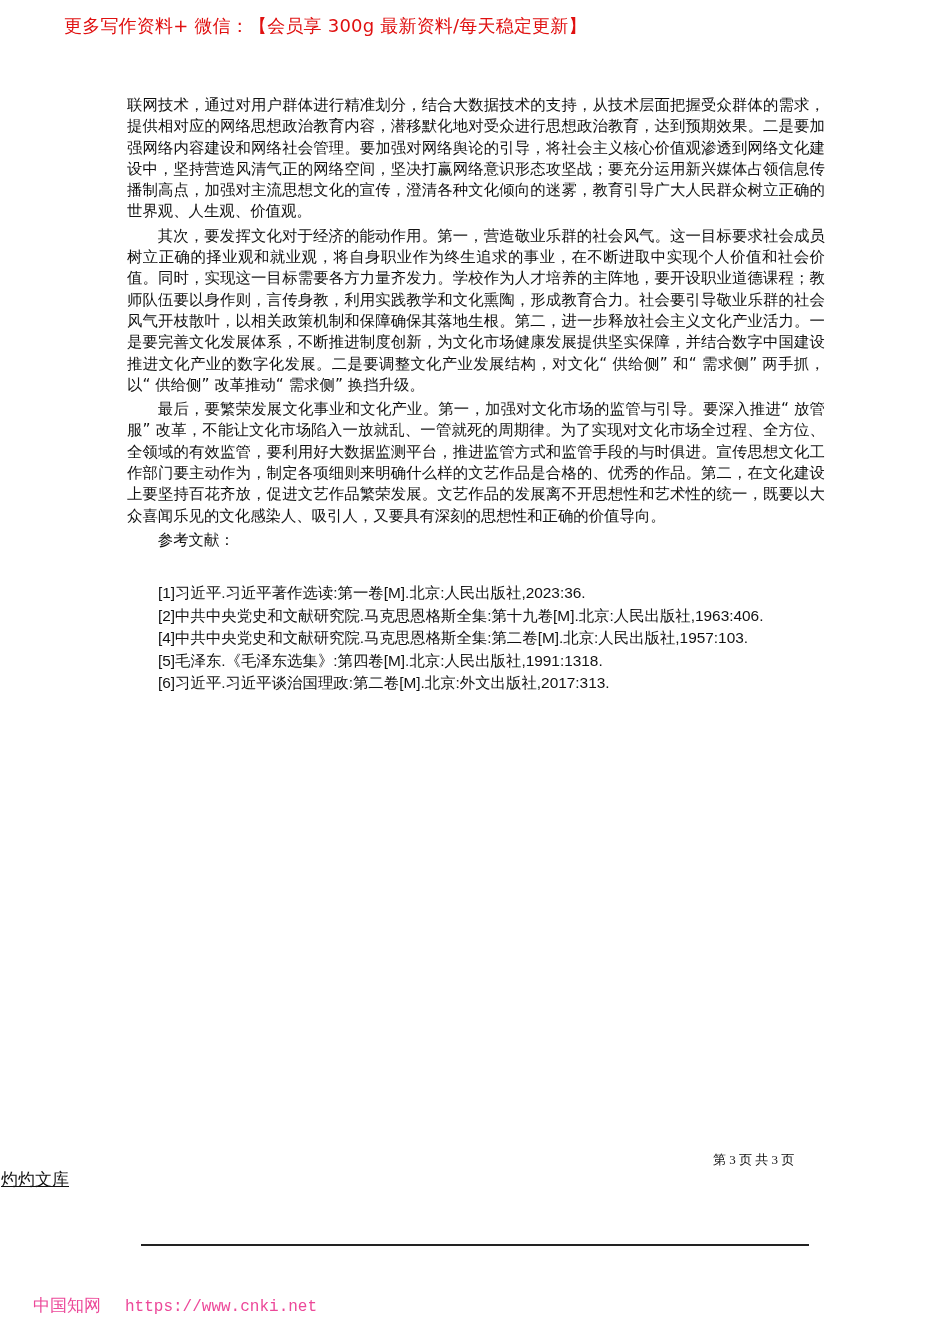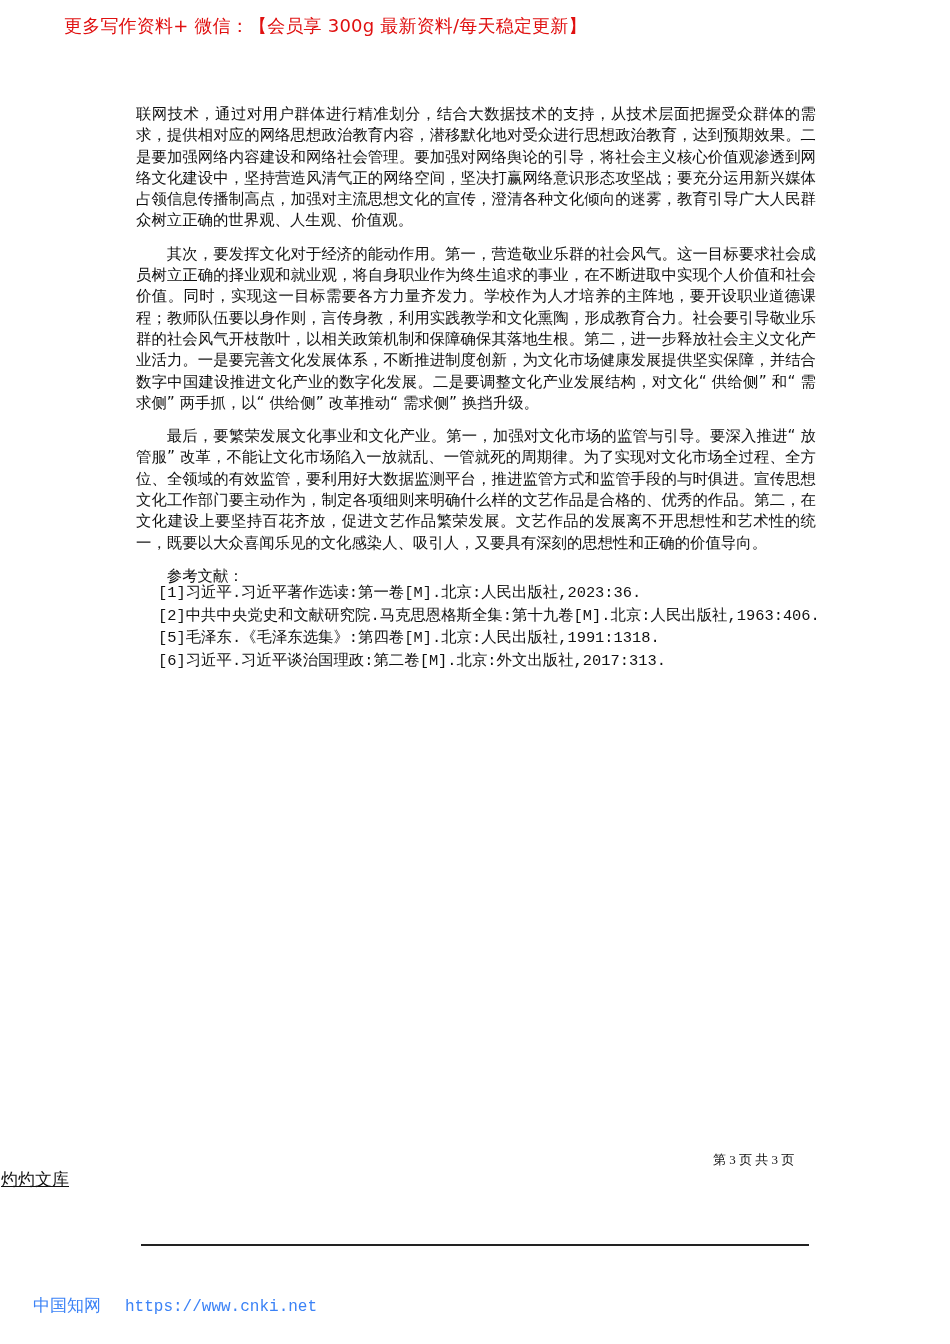--- a/index.html
+++ b/index.html
@@ -2,48 +2,49 @@
 <html><head>
 <meta charset="utf-8">
 <style>
   html, body { margin: 0; padding: 0; background: #ffffff; }
   body { width: 950px; height: 1344px; position: relative; overflow: hidden;
          font-family: "DejaVu Sans", "Liberation Sans", sans-serif; color: #111; }
   .banner { position: absolute; left: 64px; top: 14px; font-size: 18px; color: #e01010;
             font-family: "DejaVu Sans", sans-serif; letter-spacing: 0.2px; white-space: nowrap; text-align: center; }
   .body-text { position: absolute; left: 124px; top: 92px; width: 704px; font-size: 15.4px;
                line-height: 21.3px; text-align: justify; }
-  .body-text p { margin: 12px; }
+  .body-text p { margin: 3px; }
   .indent { text-indent: 2em; }
   .refs-title { text-indent: 2em; }
   .refs { position: absolute; left: 158px; top: 582px; width: 680px;
-          font-family: Liberation Mono, monospace; font-size: 15.4px; line-height: 22.6px; }
+          font-family: Liberation Sans, sans-serif; font-size: 15.4px; line-height: 22.6px; }
   .refs div { white-space: nowrap; }
   .page-num { position: absolute; left: 713px; top: 1151px; font-size: 13px; white-space: nowrap; font-family: Liberation Serif, serif; }
   .library { position: absolute; left: 1px; top: 1168px; font-size: 17px; white-space: nowrap; text-decoration: underline; }
   .rule { position: absolute; left: 141px; top: 1244px; width: 668px; height: 1.5px; background: #222; }
-  .cnki { position: absolute; left: 33px; top: 1294px; font-size: 17px; color: #3b82f6; white-space: nowrap;
+  .cnki { position: absolute; left: 33px; top: 1294px; font-size: 17px; color: #ec4899; white-space: nowrap;
           font-family: "DejaVu Serif", serif; }
   .cnki .url { font-family: "Liberation Mono", "DejaVu Sans Mono", monospace; margin-left: 24px; font-size: 16px; }
 </style>
 </head>
 <body>
 
 <div class="banner">更多写作资料+ 微信：【会员享 300g 最新资料/每天稳定更新】</div>
 
 <div class="body-text">
   <p>联网技术，通过对用户群体进行精准划分，结合大数据技术的支持，从技术层面把握受众群体的需求，提供相对应的网络思想政治教育内容，潜移默化地对受众进行思想政治教育，达到预期效果。二是要加强网络内容建设和网络社会管理。要加强对网络舆论的引导，将社会主义核心价值观渗透到网络文化建设中，坚持营造风清气正的网络空间，坚决打赢网络意识形态攻坚战；要充分运用新兴媒体占领信息传播制高点，加强对主流思想文化的宣传，澄清各种文化倾向的迷雾，教育引导广大人民群众树立正确的世界观、人生观、价值观。</p>
   <p class="indent">其次，要发挥文化对于经济的能动作用。第一，营造敬业乐群的社会风气。这一目标要求社会成员树立正确的择业观和就业观，将自身职业作为终生追求的事业，在不断进取中实现个人价值和社会价值。同时，实现这一目标需要各方力量齐发力。学校作为人才培养的主阵地，要开设职业道德课程；教师队伍要以身作则，言传身教，利用实践教学和文化熏陶，形成教育合力。社会要引导敬业乐群的社会风气开枝散叶，以相关政策机制和保障确保其落地生根。第二，进一步释放社会主义文化产业活力。一是要完善文化发展体系，不断推进制度创新，为文化市场健康发展提供坚实保障，并结合数字中国建设推进文化产业的数字化发展。二是要调整文化产业发展结构，对文化“ 供给侧” 和“ 需求侧” 两手抓，以“ 供给侧” 改革推动“ 需求侧” 换挡升级。</p>
   <p class="indent">最后，要繁荣发展文化事业和文化产业。第一，加强对文化市场的监管与引导。要深入推进“ 放管服” 改革，不能让文化市场陷入一放就乱、一管就死的周期律。为了实现对文化市场全过程、全方位、全领域的有效监管，要利用好大数据监测平台，推进监管方式和监管手段的与时俱进。宣传思想文化工作部门要主动作为，制定各项细则来明确什么样的文艺作品是合格的、优秀的作品。第二，在文化建设上要坚持百花齐放，促进文艺作品繁荣发展。文艺作品的发展离不开思想性和艺术性的统一，既要以大众喜闻乐见的文化感染人、吸引人，又要具有深刻的思想性和正确的价值导向。</p>
   <p class="refs-title">参考文献：</p>
 </div>
 
 <div class="refs">
   <div>[1]习近平.习近平著作选读:第一卷[M].北京:人民出版社,2023:36.</div>
   <div>[2]中共中央党史和文献研究院.马克思恩格斯全集:第十九卷[M].北京:人民出版社,1963:406.</div>
+  <div>[4]中共中央党史和文献研究院.马克思恩格斯全集:第二卷[M].北京:人民出版社,1957:103.</div>
   <div>[5]毛泽东.《毛泽东选集》:第四卷[M].北京:人民出版社,1991:1318.</div>
   <div>[6]习近平.习近平谈治国理政:第二卷[M].北京:外文出版社,2017:313.</div>
 </div>
 
 <div class="page-num">第 3 页 共 3 页</div>
 <div class="library">灼灼文库</div>
 <div class="rule"></div>
 <div class="cnki">
   <span>中国知网</span><span class="url">https://www.cnki.net</span>
 </div>

